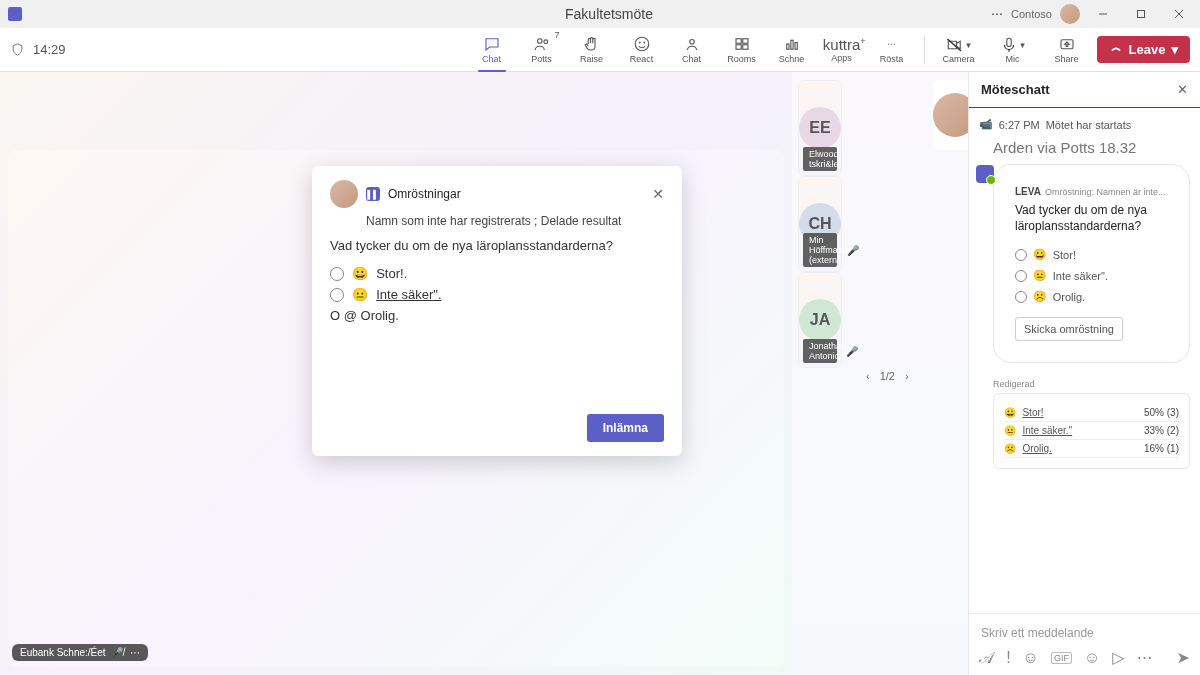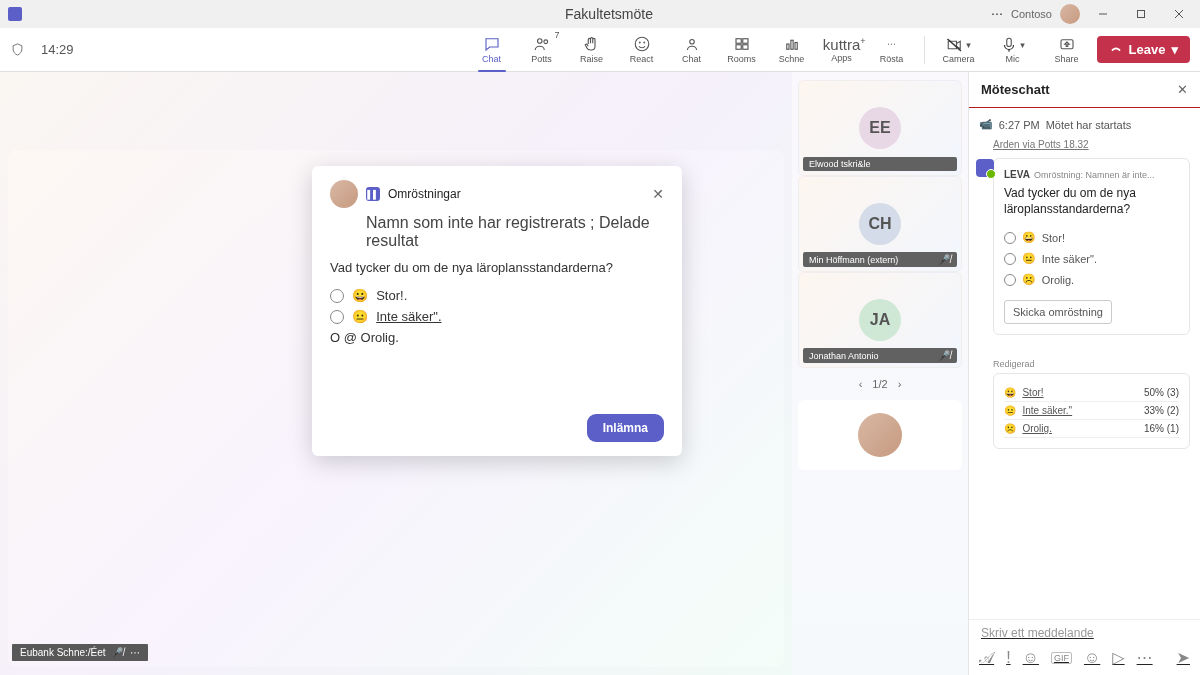--- a/index.html
+++ b/index.html
@@ -6,80 +6,80 @@
   body{width:1200px;height:675px;overflow:hidden;background:#f5f5f5;color:#242424;}
   .titlebar{height:28px;background:#f0f0f0;display:flex;align-items:center;position:relative;font-size:12px;}
   .titlebar .app-icon{width:14px;height:14px;margin:0 8px;background:#5b5fc7;border-radius:2px;}
   .titlebar .title{position:absolute;left:50%;transform:translateX(-50%);font-size:14px;color:#444;margin-left:9px;}
   .titlebar .right{margin-left:auto;display:flex;align-items:center;gap:8px;padding-right:6px;}
   .titlebar .right .org{font-size:11px;color:#666;}
   .titlebar .right .avatar{width:20px;height:20px;border-radius:50%;background:linear-gradient(135deg,#d9b8a5,#c69a7f);}
   .winbtn{width:30px;height:28px;display:flex;align-items:center;justify-content:center;color:#555;font-size:11px;}
   .winbtn svg{width:10px;height:10px;}
   .toolbar{height:44px;background:#fff;border-bottom:1px solid #e0e0e0;display:flex;align-items:center;padding:0 10px;gap:6px;}
-  .toolbar .time-block{display:flex;align-items:center;gap:16px;color:#555;font-size:13px;}
+  .toolbar .time-block{display:flex;align-items:center;gap:8px;color:#555;font-size:13px;}
   .toolbar .spacer{flex:1;}
   .tbtn{display:flex;flex-direction:column;align-items:center;justify-content:center;width:44px;height:40px;font-size:9px;color:#555;position:relative;border-radius:4px;}
   .tbtn .ico{height:18px;display:flex;align-items:center;justify-content:center;margin-bottom:1px;}
   .tbtn.active{color:#5b5fc7;}
   .tbtn.active::after{content:"";position:absolute;bottom:-2px;left:8px;right:8px;height:2px;background:#5b5fc7;border-radius:2px;}
   .tbtn .badge{position:absolute;top:0;right:4px;font-size:9px;}
   .vsep{width:1px;height:28px;background:#e0e0e0;margin:0 4px;}
   .rosta{font-weight:600;font-size:14px;display:flex;align-items:center;gap:4px;padding:0 6px;}
   .ctrl{display:flex;flex-direction:column;align-items:center;width:48px;font-size:9px;color:#555;}
   .ctrl .ico{height:18px;display:flex;align-items:center;gap:2px;}
   .leave{background:#c4314b;color:#fff;border-radius:4px;padding:6px 12px;font-size:13px;font-weight:600;display:flex;align-items:center;gap:6px;}
   .leave svg{width:14px;height:14px;}
   .main{display:flex;height:603px;}
   .stage{flex:1;position:relative;background:linear-gradient(135deg,#faf6f2 0%,#f5f0fa 50%,#f0faf6 100%);}
   .stage-inner{position:absolute;left:8px;right:8px;top:78px;bottom:8px;border-radius:8px;background:linear-gradient(135deg,#fdf8f3 0%,#f8f3fd 50%,#f3fdf8 100%);}
-  .self-pill{position:absolute;left:12px;bottom:14px;background:rgba(60,60,60,0.85);color:#fff;font-size:10px;padding:3px 8px;border-radius:1px;display:flex;align-items:center;gap:6px;}
+  .self-pill{position:absolute;left:12px;bottom:14px;background:rgba(60,60,60,0.85);color:#fff;font-size:10px;padding:3px 8px;border-radius:6px;display:flex;align-items:center;gap:6px;}
   .poll-card{position:absolute;left:312px;top:94px;width:370px;height:290px;background:#fff;border-radius:6px;box-shadow:0 6px 24px rgba(0,0,0,0.18);padding:14px 18px;display:flex;flex-direction:column;}
   .poll-card .hdr{display:flex;align-items:center;gap:8px;}
   .poll-card .hdr .av{width:28px;height:28px;border-radius:50%;background:linear-gradient(135deg,#d9b8a5,#c69a7f);}
   .poll-card .hdr .app-badge{width:14px;height:14px;background:#5b5fc7;border-radius:3px;display:flex;align-items:center;justify-content:center;color:#fff;font-size:8px;}
   .poll-card .hdr .title{font-size:12px;font-weight:400;}
   .poll-card .hdr .close{margin-left:auto;color:#666;font-size:14px;cursor:pointer;}
-  .poll-card .sub{font-size:16px;color:#444;margin:6px 0 10px 36px;}
+  .poll-card .sub{font-size:12px;color:#444;margin:6px 0 10px 36px;}
   .poll-card .q{font-size:13px;color:#333;margin-bottom:10px;}
   .poll-opt{display:flex;align-items:center;gap:8px;font-size:13px;color:#333;padding:3px 0;}
   .poll-opt .radio{width:14px;height:14px;border:1.5px solid #888;border-radius:50%;}
-  .poll-card .submit{margin-top:auto;align-self:flex-end;background:#5b5fc7;color:#fff;font-size:12px;padding:7px 16px;border-radius:9px;font-weight:600;}
-  .participants{width:176px;padding:8px 6px 4px;background:linear-gradient(#faf8fc,#f6f9fb);display:flex;flex-direction:column;gap:6px;}
+  .poll-card .submit{margin-top:auto;align-self:flex-end;background:#5b5fc7;color:#fff;font-size:12px;padding:7px 16px;border-radius:3px;font-weight:600;}
+  .participants{width:176px;padding:8px 6px 4px;background:linear-gradient(#faf8fc,#f6f9fb);display:flex;flex-direction:row;gap:24px;}
   .ptile{height:96px;border-radius:6px;position:relative;display:flex;align-items:center;justify-content:center;background:linear-gradient(135deg,#fdf6f0,#f2f6fd);border:1px solid rgba(0,0,0,0.03);}
   .ptile .circ{width:42px;height:42px;border-radius:50%;display:flex;align-items:center;justify-content:center;font-weight:600;color:#555;}
   .ptile .label{position:absolute;left:4px;bottom:4px;right:4px;background:rgba(70,70,70,0.85);color:#fff;font-size:9px;padding:2px 6px;border-radius:2px;display:flex;align-items:center;justify-content:space-between;}
   .ptile .mic-off{font-size:10px;}
   .pager{display:flex;align-items:center;justify-content:center;gap:10px;font-size:11px;color:#666;padding:4px 0;}
   .self-tile{height:70px;border-radius:6px;background:#fff;display:flex;align-items:center;justify-content:center;}
   .self-tile .circ{width:44px;height:44px;border-radius:50%;background:linear-gradient(135deg,#d9b8a5,#c69a7f);}
   .chatpanel{width:232px;background:#fff;border-left:1px solid #e6e6e6;display:flex;flex-direction:column;}
   .chat-hdr{display:flex;align-items:center;padding:10px 12px;font-size:13px;font-weight:600;border-bottom:1px solid #b91c1c;}
   .chat-hdr .x{margin-left:auto;color:#666;font-weight:400;}
   .chat-body{flex:1;overflow:hidden;padding:8px 10px;font-size:11px;color:#555;}
   .chat-body .started{display:flex;align-items:center;gap:6px;padding:2px 0 6px;}
   .chat-body .started .cam{color:#888;}
-  .chat-body .from{color:#777;font-size:10px;padding:2px 0 4px 14px;text-decoration:underline;}
-  .chat-card{border:1px solid #e6e6e6;border-radius:6px;padding:10px;margin:4px 0 24px 14px;position:relative;background:#fff;}
+  .chat-body .from{color:#777;font-size:15px;padding:2px 0 4px 14px;}
+  .chat-card{border:1px solid #e6e6e6;border-radius:18px;padding:21px;margin:4px 0 16px 14px;position:relative;background:#fff;}
   .chat-card .app-ico{position:absolute;left:-18px;top:0;width:18px;height:18px;background:#5b5fc7;border-radius:4px;}
   .chat-card .app-ico::after{content:"";position:absolute;right:-2px;bottom:-2px;width:8px;height:8px;background:#6bb700;border-radius:50%;border:1.5px solid #fff;}
   .chat-card .toprow{font-size:9px;color:#888;margin-bottom:6px;}
   .chat-card .toprow b{color:#444;font-weight:600;font-size:10px;margin-right:4px;}
   .chat-card .qtext{font-size:12px;color:#222;font-weight:400;line-height:1.3;margin-bottom:10px;}
   .chat-card .opt{display:flex;align-items:center;gap:6px;font-size:11px;padding:4px 0;}
   .chat-card .opt .r{width:12px;height:12px;border:1.3px solid #888;border-radius:50%;}
   .chat-card .send{margin-top:10px;border:1px solid #ccc;border-radius:3px;padding:5px 8px;font-size:11px;display:inline-block;}
   .edited{font-size:9px;color:#888;margin:2px 0 4px 14px;}
   .results{border:1px solid #e6e6e6;border-radius:6px;padding:10px;margin:2px 0 6px 14px;background:#fff;}
   .results .row{display:flex;align-items:center;gap:6px;font-size:10px;padding:3px 0;border-bottom:1px solid #eee;}
   .results .row .lbl{flex:1;text-decoration:underline;}
   .results .row .pct{color:#444;}
   .results .answers{font-size:10px;color:#666;padding-top:6px;}
   .results .answers sup{font-size:8px;}
-  .composer{border-top:1px solid #eee;padding:0 10px 8px;text-decoration:underline;}
+  .composer{border-top:1px solid #eee;padding:6px 10px 8px;}
   .composer .input{font-size:12px;color:#999;padding:6px 2px 8px;}
   .composer .row{display:flex;align-items:center;gap:12px;color:#888;}
   .composer .row .send{margin-left:auto;}
   svg{display:block;}
   .ico svg{width:18px;height:18px;stroke:#555;fill:none;stroke-width:1.5;}
   .tbtn.active .ico svg{stroke:#5b5fc7;}
 </style>
 </head>
 <body>
 

